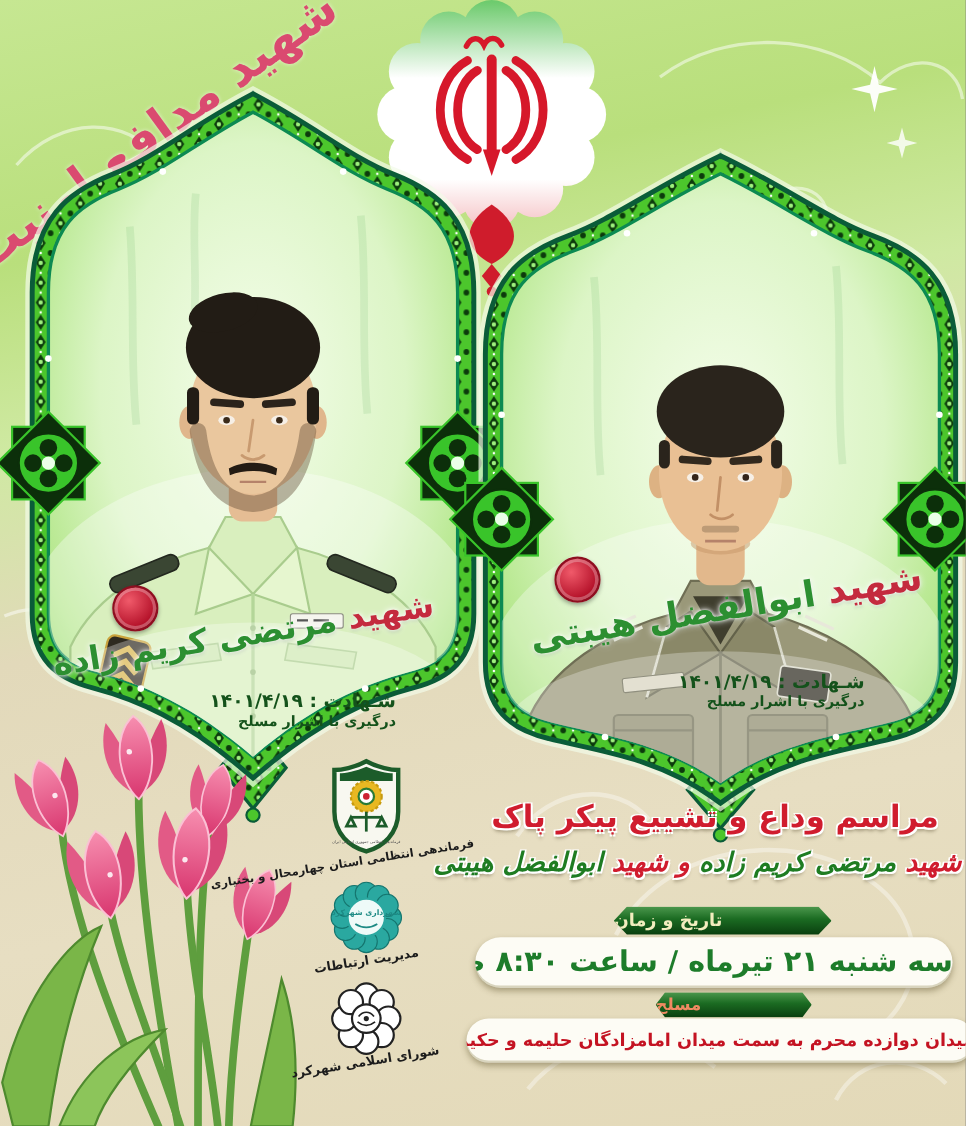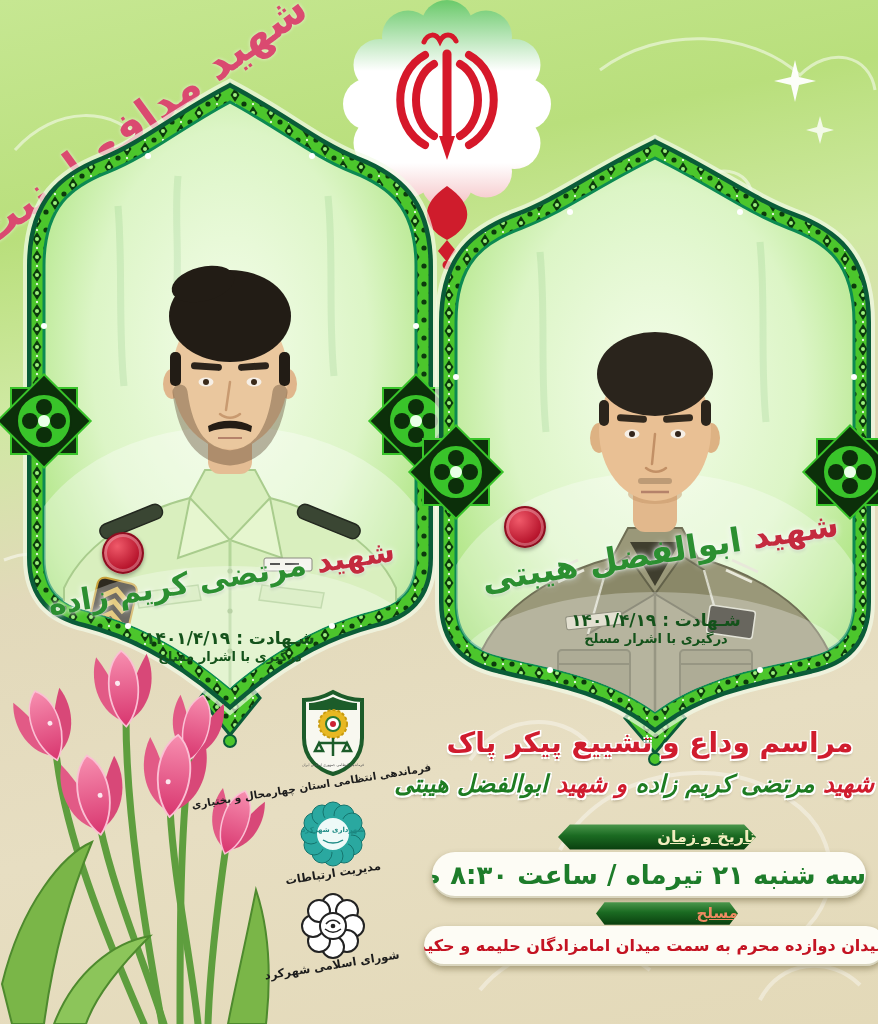--- a/index.html
+++ b/index.html
@@ -15,32 +15,32 @@
     text-shadow:0 0 4px rgba(255,255,255,.6);white-space:nowrap;}
   .name-callig{z-index:6;font-weight:bold;text-align:center;white-space:nowrap;
     transform:rotate(-9deg);
     text-shadow:0 0 7px rgba(255,255,255,.95),0 0 3px rgba(255,255,255,.9),0 2px 3px rgba(40,80,30,.25);}
   .name-callig .shahid{color:#c42a3e;}
   .name-callig .mname{color:#2c8f31;}
   .seal{z-index:6;width:42px;height:42px;border-radius:50%;
     background:radial-gradient(circle at 35% 32%,#f05a6a,#b5122a 68%,#8e0e20);
     border:2px solid #8e0e20;
     box-shadow:0 2px 4px rgba(0,0,0,.35), inset 0 0 0 3px rgba(255,255,255,.28);}
-  .mart-date{z-index:6;text-align:center;color:#14521b;line-height:1.25;}
+  .mart-date{z-index:6;text-align:right;color:#14521b;line-height:1.25;}
   .mart-date .d1{font-size:17px;font-weight:bold;}
   .mart-date .d2{font-size:13px;font-weight:bold;}
   .ann{z-index:7;text-align:center;white-space:nowrap;font-weight:bold;}
   .outline-w{text-shadow:-1.5px -1.5px 0 #fff,1.5px -1.5px 0 #fff,-1.5px 1.5px 0 #fff,1.5px 1.5px 0 #fff,0 3px 3px rgba(60,50,20,.35);}
   .ann-title{left:429px;top:726px;width:442px;font-size:28px;color:#d01c2e;}
   .ann-names{left:416px;top:770px;width:458px;font-size:24px;font-style:italic;}
   .ann-names .red{color:#d01c2e;} .ann-names .green{color:#1e7c22;}
-  .badge{z-index:7;text-align:right;color:#f2edbe;
+  .badge{z-index:7;text-align:left;color:#f2edbe;
     background:linear-gradient(#55a055 0%,#1b6b22 45%,#07380c 100%);
     clip-path:polygon(0 50%,6% 8%,94% 8%,100% 50%,94% 92%,6% 92%);
-    box-shadow:0 2px 3px rgba(0,0,0,.3);text-decoration:underline;}
+    box-shadow:0 2px 3px rgba(0,0,0,.3);}
   .badge1{left:558px;top:822px;width:198px;height:30px;font-size:16px;font-weight:bold;line-height:30px;}
   .badge2{left:596px;top:900px;width:142px;height:27px;font-size:15px;font-weight:bold;line-height:27px;color:#ef8a62;}
   .wbox{z-index:7;background:#fdfcf5;border-radius:24px;text-align:center;white-space:nowrap;
     box-shadow:0 3px 6px rgba(90,80,40,.45), inset 0 -2px 0 rgba(150,140,90,.35);overflow:hidden;}
   .wbox1{left:432px;top:852px;width:434px;height:46px;font-size:26px;font-weight:bold;color:#1d7c2a;line-height:46px;}
   .wbox2{left:424px;top:926px;width:462px;height:40px;font-size:16px;font-weight:bold;color:#c41322;line-height:40px;}
   .org-caption{z-index:7;text-align:center;color:#1c1c1c;transform:rotate(-9deg);white-space:nowrap;font-weight:bold;}
   .cap1{left:238px;top:776px;width:194px;font-size:10.5px;}
   .cap2{left:277px;top:866px;width:112px;font-size:11.5px;}
   .cap3{left:260px;top:958px;width:144px;font-size:11.5px;}

